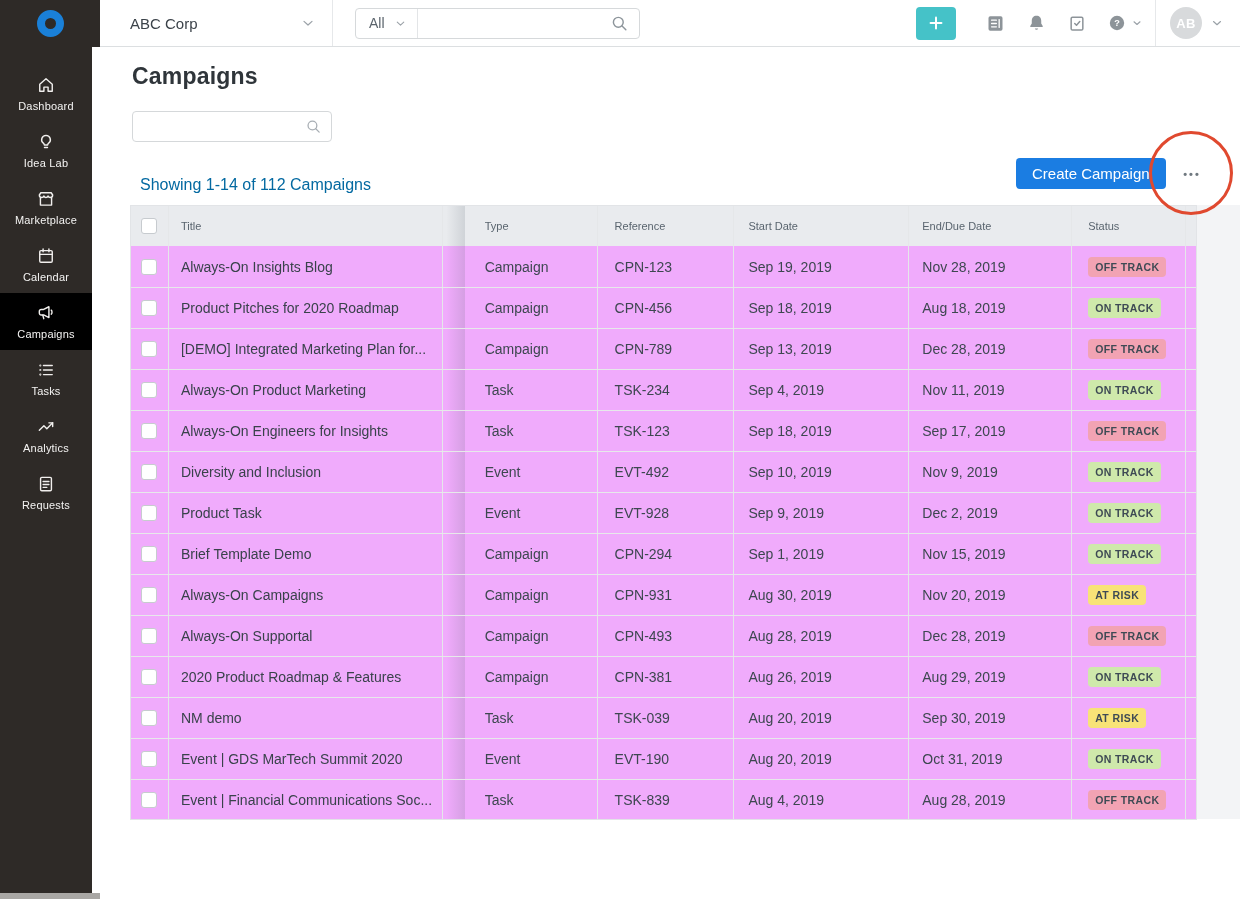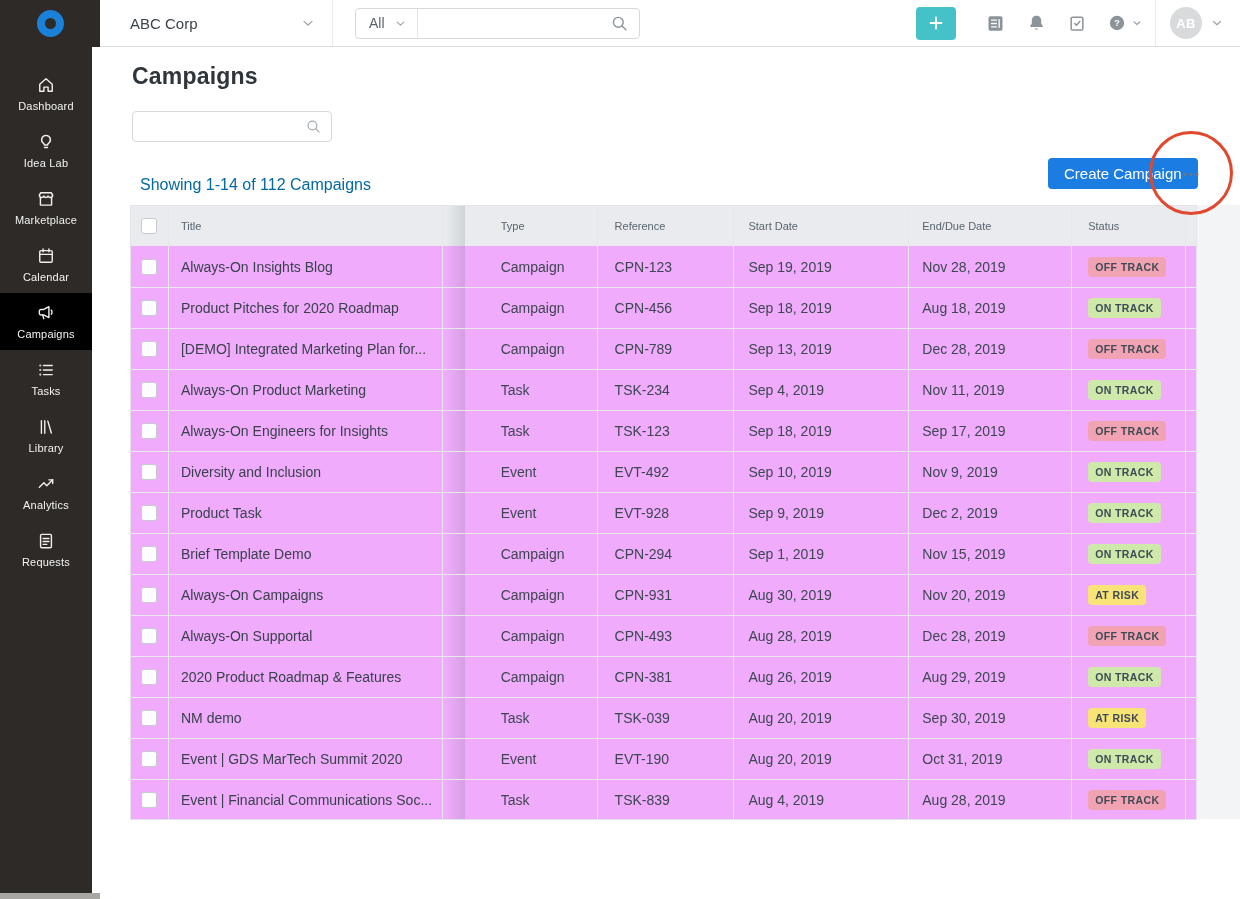--- a/index.html
+++ b/index.html
@@ -41,21 +41,21 @@
 
   
   .main { position:absolute; left:100px; top:47px; width:1140px; height:852px; background:#fff; }
   .header-area { position:relative; height:158px; }
   .page-title { position:absolute; left:32px; top:16px; font-size:23px; font-weight:bold; color:#2f353a; letter-spacing:.2px; }
   .list-search { position:absolute; left:32px; top:64px; width:200px; height:31px; border:1px solid #d5d8da; border-radius:4px;
                  display:flex; align-items:center; background:#fff; }
   .list-search input { flex:1; min-width:0; border:none; outline:none; height:27px; padding:0 10px; font-size:14px; background:transparent; }
   .list-search .mag { margin-right:9px; display:flex; }
   .results-summary { position:absolute; left:40px; top:129px; font-size:16px; color:#0369a1; }
-  .create-btn { position:absolute; left:948px; top:111px; height:31px; padding:0 16px; background:#1b7de2; color:#fff;
+  .create-btn { position:absolute; left:916px; top:111px; height:31px; padding:0 16px; background:#1b7de2; color:#fff;
                 border:none; border-radius:4px; font-size:15px; font-family:"Liberation Sans", sans-serif; cursor:pointer; }
   .more-btn { position:absolute; left:1070px; top:111px; width:44px; height:31px; border:none; background:transparent;
               color:#6f787f; font-size:11px; font-weight:bold; letter-spacing:2px; cursor:pointer; }
   .annot-circle { position:absolute; left:1049px; top:84px; width:84px; height:84px; border:3px solid #e0492f;
                   border-radius:50%; pointer-events:none; z-index:50; }
   .table-gutter { position:absolute; left:1097px; top:158px; width:43px; height:614px; background:#f3f4f6; }
 
   
   .ctable { margin-left:30px; width:1067px; border:1px solid #e2e4e7; border-bottom:none; background:#fff; position:relative; z-index:1; }
   .thead { display:flex; height:40px; background:#e9ebee; }
@@ -63,21 +63,21 @@
   .trow:first-child { border-top:none; }
   .tbody .trow:last-child { border-bottom:1px solid #e2e4e7; }
   .cell { display:flex; align-items:center; overflow:hidden; white-space:nowrap; }
   .thead .cell { font-size:11px; color:#59646e; }
   .tbody .cell { font-size:14px; color:#3d4750; }
   .col-check  { width:37px; justify-content:center; }
   .col-title  { width:274px; padding-left:12px; border-left:1px solid #e5e7e9; }
   .tbody .col-title { color:#39424b; }
   .col-gap    { width:23px; border-left:1px solid #e5e7e9;
                 background:linear-gradient(to right, rgba(0,0,0,0) 15%, rgba(96,108,118,0.18) 96%); }
-  .col-type   { width:132px; padding-left:36px; }
+  .col-type   { width:132px; padding-left:20px; }
   .col-ref    { width:137px; padding-left:17px; border-left:1px solid #e5e7e9; }
   .col-start  { width:175px; padding-left:14px; border-left:1px solid #e5e7e9; }
   .col-end    { width:163px; padding-left:13px; border-left:1px solid #e5e7e9; }
   .col-status { width:114px; padding-left:16px; border-left:1px solid #e5e7e9; }
   .col-tail   { width:11px; border-left:1px solid #e5e7e9; }
   .checkbox { width:16px; height:16px; border:1.5px solid #c7cbcf; border-radius:3px; background:#fff; display:inline-block; cursor:pointer; }
   .badge { font-size:10.5px; font-weight:bold; letter-spacing:.4px; color:#3e4a54; padding:4px 7px; border-radius:4px; }
   .badge.off  { background:#f2a3b3; }
   .badge.on   { background:#cfe9ab; }
   .badge.risk { background:#f8e377; }
@@ -218,30 +218,20 @@
             <line x1="9" y1="6.5" x2="19.5" y2="6.5"></line>
             <line x1="9" y1="12" x2="19.5" y2="12"></line>
             <line x1="9" y1="17.5" x2="19.5" y2="17.5"></line>
           </svg>
         </span>
         <span class="nav-label">Tasks</span>
       </div>
       <div class="nav-item">
         <span class="nav-icon">
           <svg width="20" height="20" viewBox="0 0 24 24" fill="none" stroke="#f1efed" stroke-width="1.7" stroke-linecap="round" stroke-linejoin="round">
-            <line x1="6.5" y1="4.5" x2="6.5" y2="19.5"></line>
-            <line x1="10.5" y1="4.5" x2="10.5" y2="19.5"></line>
-            <line x1="14.2" y1="5" x2="18.4" y2="19.2"></line>
-          </svg>
-        </span>
-        <span class="nav-label">Library</span>
-      </div>
-      <div class="nav-item">
-        <span class="nav-icon">
-          <svg width="20" height="20" viewBox="0 0 24 24" fill="none" stroke="#f1efed" stroke-width="1.7" stroke-linecap="round" stroke-linejoin="round">
             <path d="M4 16 L9.5 10.5 L13 14 L20 7"></path>
             <path d="M15.5 7 H20 V11.5"></path>
           </svg>
         </span>
         <span class="nav-label">Analytics</span>
       </div>
       <div class="nav-item">
         <span class="nav-icon">
           <svg width="20" height="20" viewBox="0 0 24 24" fill="none" stroke="#f1efed" stroke-width="1.7" stroke-linecap="round" stroke-linejoin="round">
             <rect x="5.5" y="4" width="13" height="16" rx="1.5"></rect>

